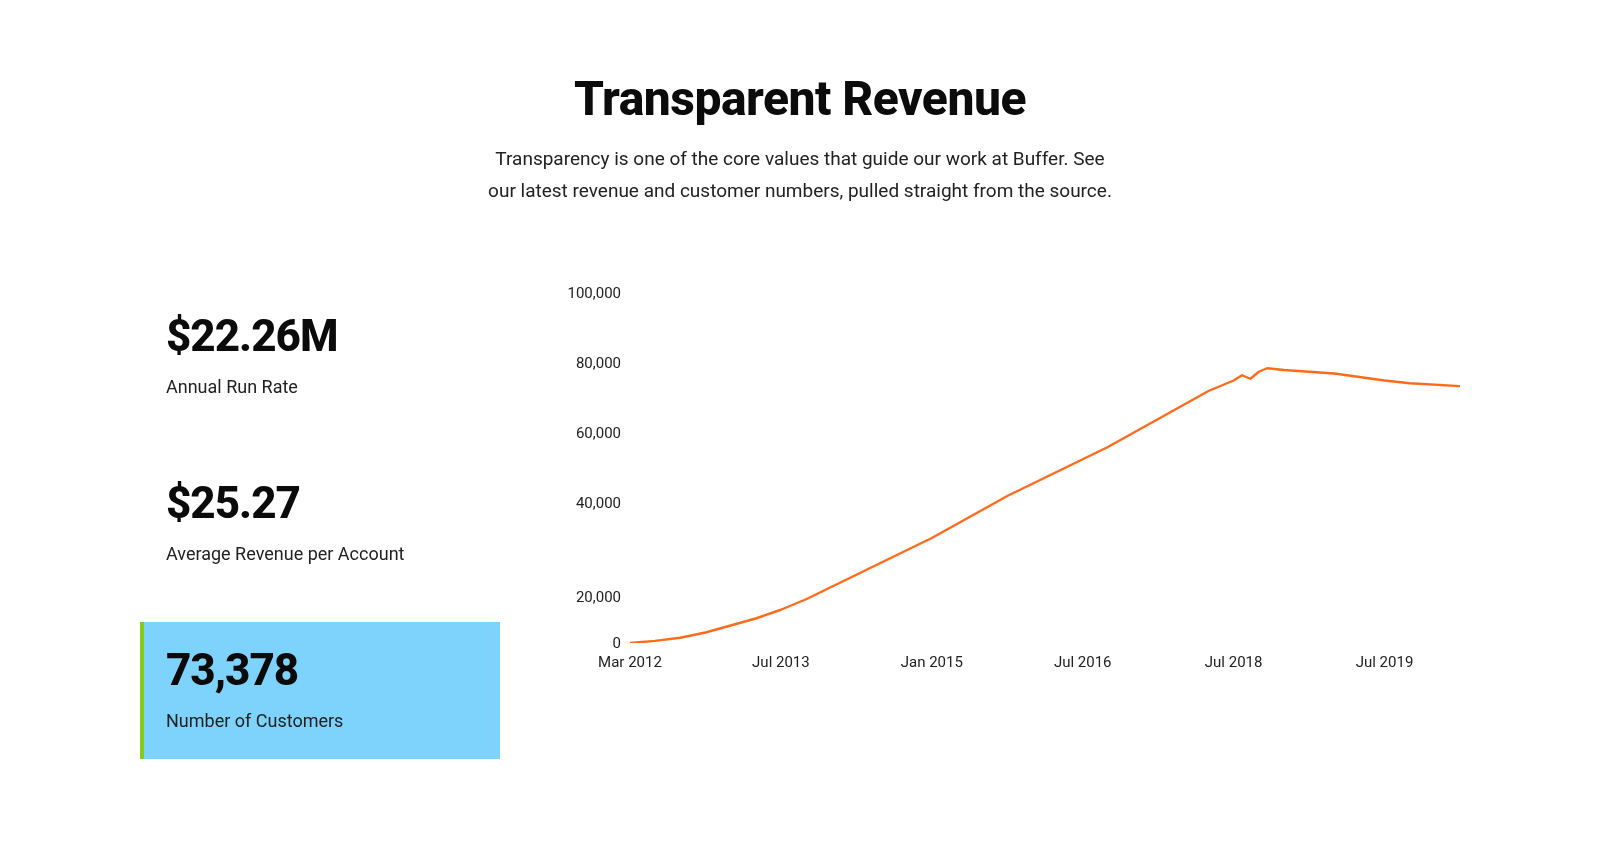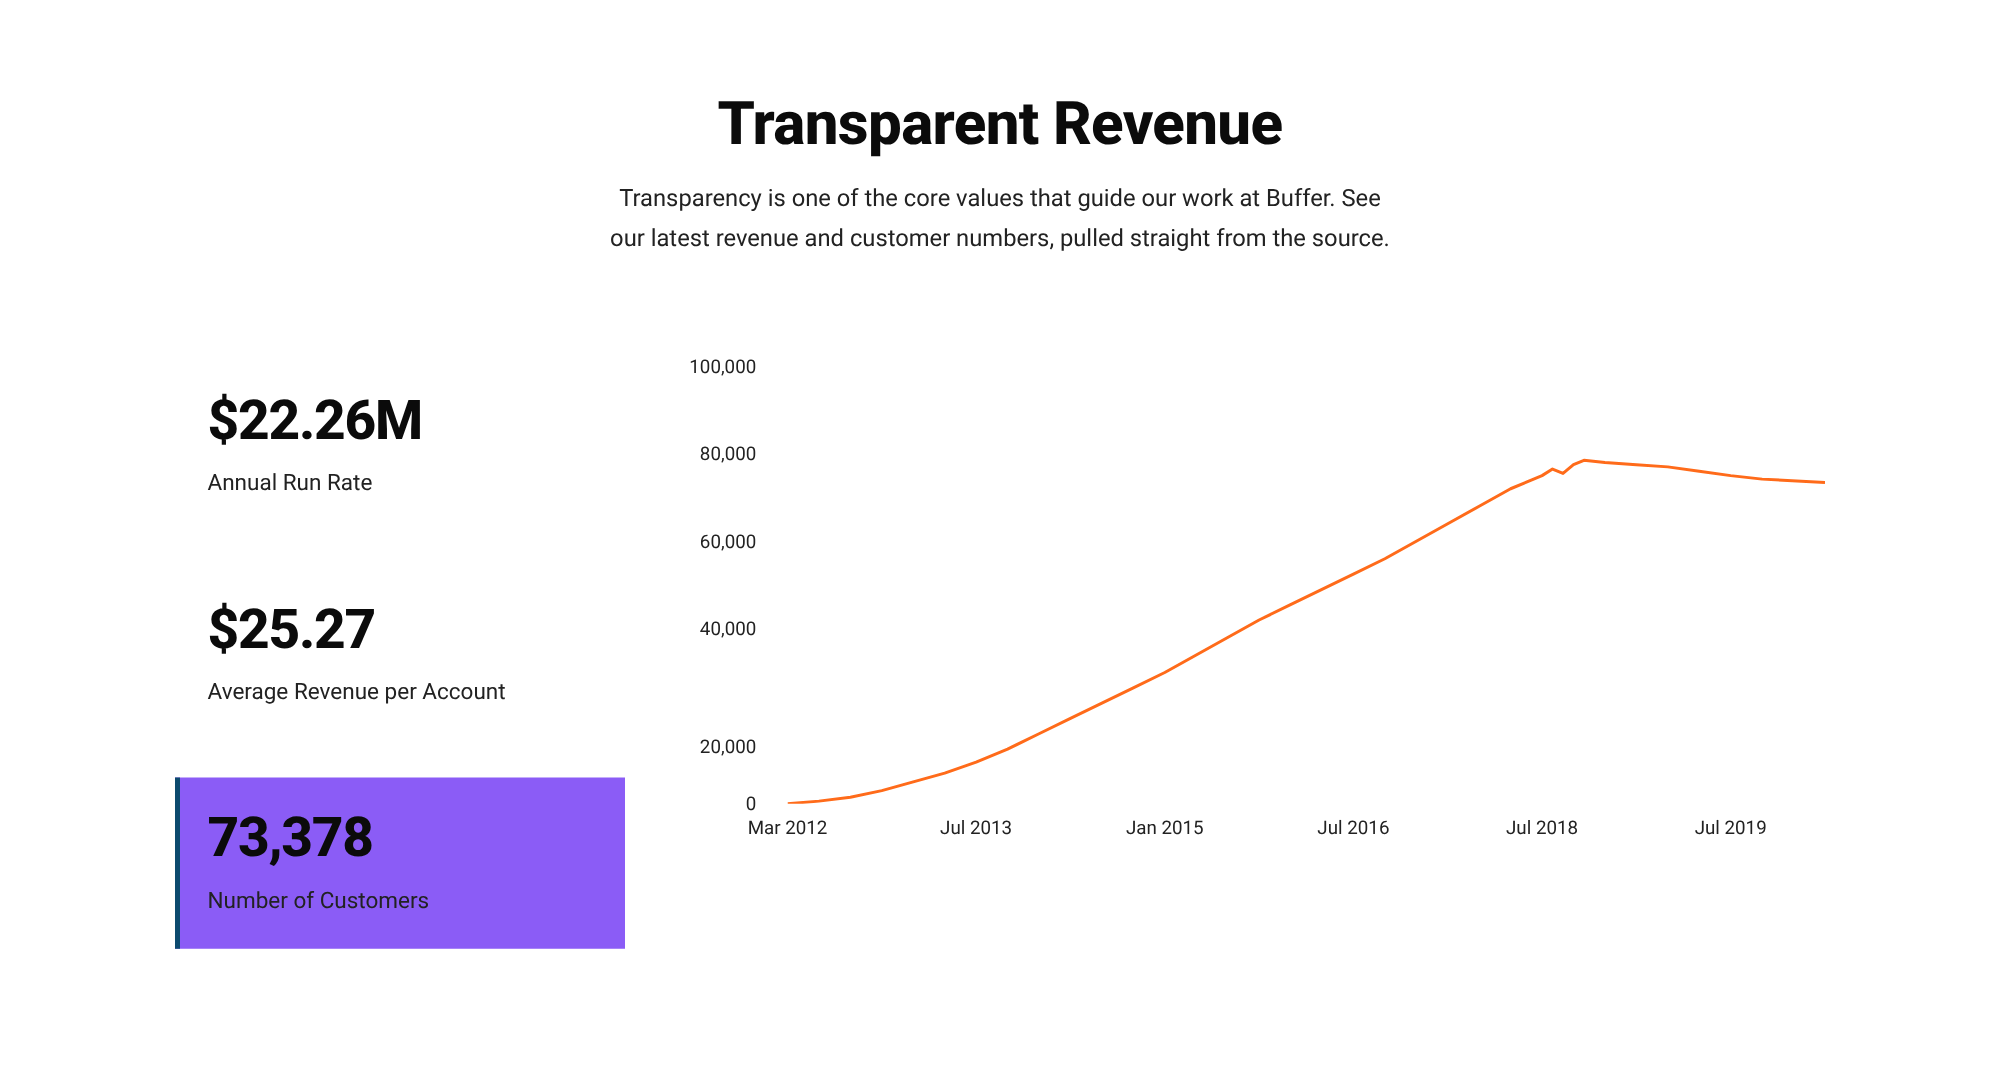--- a/index.html
+++ b/index.html
@@ -37,22 +37,22 @@
   width: 360px;
   flex-shrink: 0;
 }
 .stat {
   padding: 22px 22px 28px 22px;
   margin-bottom: 30px;
   border-left: 4px solid transparent;
   cursor: pointer;
 }
 .stat.active {
-  background: #8b5cf6;
-  border-left: 4px solid #0c4a6e;
+  background: #7dd3fc;
+  border-left: 4px solid #84cc16;
 }
 .stat-value {
   font-size: 44px;
   font-weight: 800;
   color: #0b0b0b;
   letter-spacing: -1px;
   margin-bottom: 14px;
 }
 .stat-label {
   font-size: 18px;
@@ -65,21 +65,21 @@
 }
 .y-ticks {
   position: absolute;
   left: 0;
   top: 0;
   width: 75px;
   height: 360px;
 }
 .y-tick {
   position: absolute;
-  right: 20px;
+  right: 4px;
   font-size: 15px;
   color: #222;
   transform: translateY(-50%);
   white-space: nowrap;
 }
 .plot {
   position: absolute;
   left: 80px;
   top: 5px;
   right: 0;

